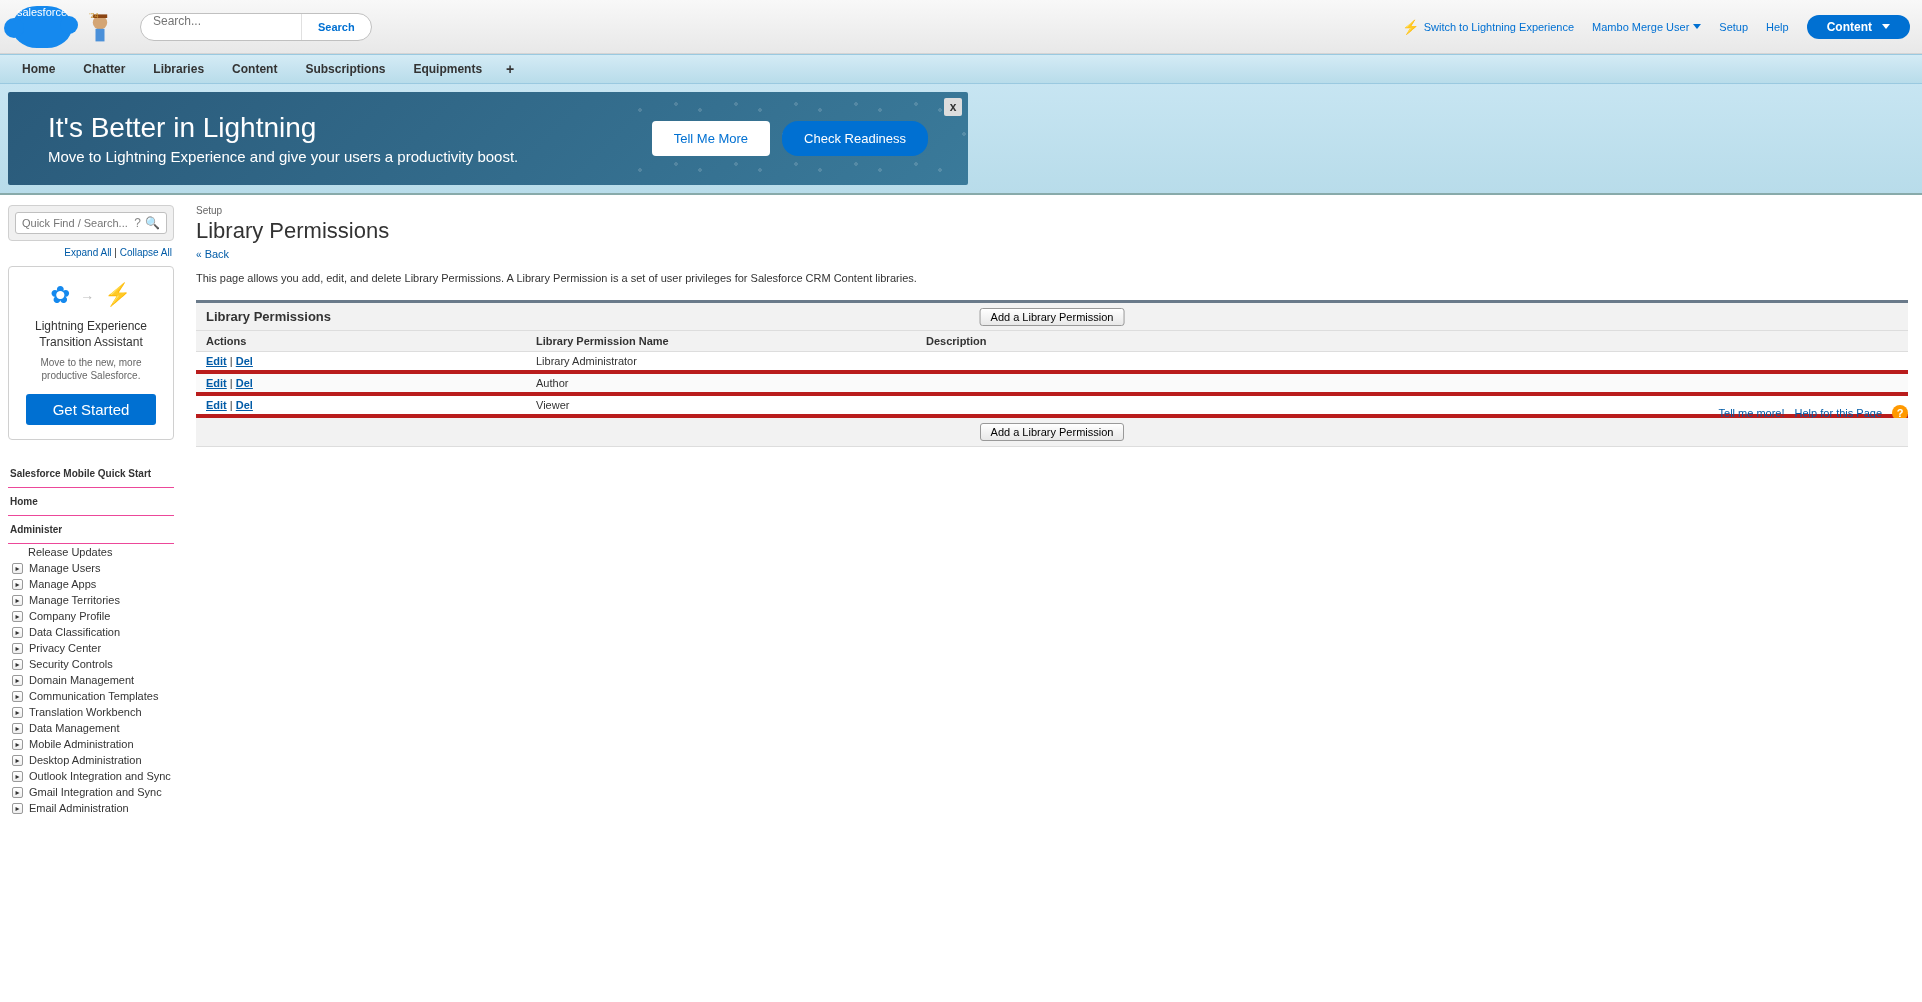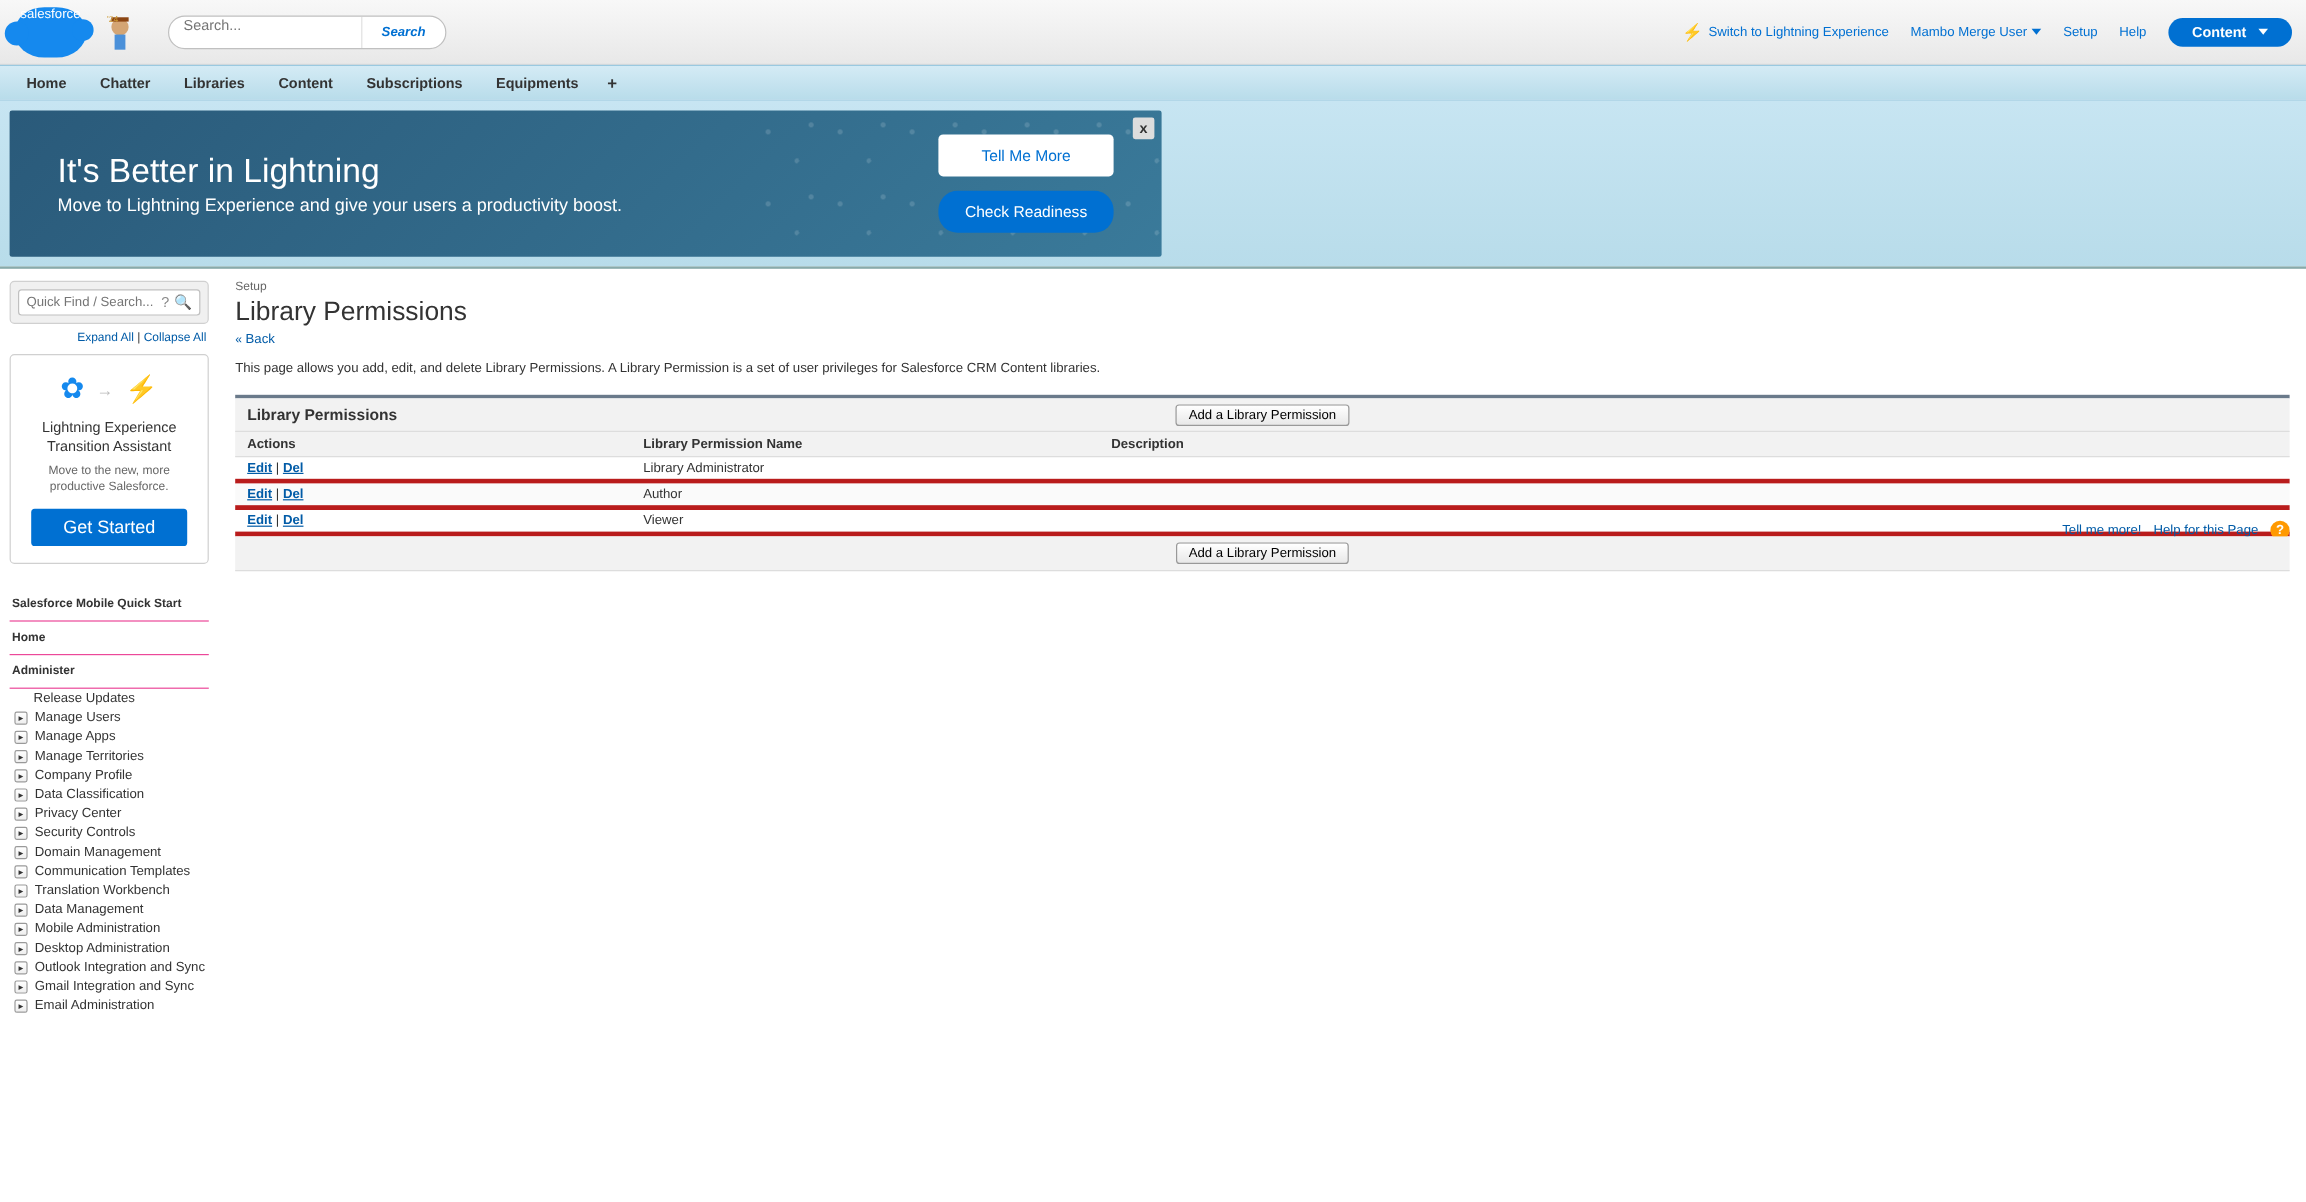--- a/index.html
+++ b/index.html
@@ -8,41 +8,41 @@
 
 .header-top { background: linear-gradient(to bottom, #f8f8f8, #e8e8e8); height: 54px; display: flex; align-items: center; padding: 0 12px; border-bottom: 1px solid #d4d4d4; }
 .logo-cloud { width: 60px; height: 42px; background: #1589ee; border-radius: 50% / 60%; position: relative; display: flex; align-items: flex-start; justify-content: center; color: white; font-weight: normal; font-size: 11px; margin-right: 8px; }
 .logo-cloud::before { content: ''; position: absolute; left: -8px; top: 12px; width: 20px; height: 20px; background: #1589ee; border-radius: 50%; }
 .logo-cloud::after { content: ''; position: absolute; right: -6px; top: 10px; width: 18px; height: 18px; background: #1589ee; border-radius: 50%; }
 .logo-cloud span { position: relative; z-index: 1; }
 .mascot { width: 40px; height: 40px; margin-right: 20px; display: flex; align-items: center; justify-content: center; }
 .mascot svg { width: 36px; height: 36px; }
 .search-wrap { display: flex; align-items: flex-start; background: #fff; border: 1px solid #c0c0c0; border-radius: 16px; height: 28px; overflow: hidden; }
 .search-input { border: none; outline: none; padding: 0 12px; width: 160px; font-size: 12px; background: transparent; }
-.search-btn { border: none; background: transparent; color: #0070d2; font-weight: bold; padding: 0 16px; height: 100%; border-left: 1px solid #e0e0e0; cursor: pointer; font-size: 11px; font-style: italic; }
+.search-btn { border: none; background: transparent; color: #0070d2; font-weight: bold; padding: 0 16px; height: 100%; border-left: 1px solid #e0e0e0; cursor: pointer; font-size: 11px; }
 .header-right { margin-left: auto; display: flex; align-items: center; gap: 18px; font-size: 11px; }
 .header-link { color: #0070d2; text-decoration: none; cursor: pointer; display: flex; align-items: center; gap: 4px; }
 .user-menu { color: #0070d2; cursor: pointer; display: flex; align-items: center; gap: 4px; }
 .content-btn { background: #0070d2; color: white; border-radius: 14px; padding: 5px 20px; display: flex; align-items: center; gap: 10px; cursor: pointer; font-size: 12px; font-weight: bold; }
 .caret-down { width: 0; height: 0; border-left: 4px solid transparent; border-right: 4px solid transparent; border-top: 5px solid currentColor; display: inline-block; }
 .lightning-bolt { color: #0070d2; font-size: 14px; }
 
 
 .nav-tabs { background: linear-gradient(to bottom, #d4ebf5, #b8dcea); border-top: 1px solid #9ac9e0; border-bottom: 1px solid #9ac9e0; display: flex; align-items: center; padding: 0 8px; height: 30px; }
 .nav-tab { padding: 0 14px; color: #333; font-size: 12px; font-weight: bold; cursor: pointer; height: 100%; display: flex; align-items: center; }
 .nav-add { padding: 0 10px; font-size: 14px; font-weight: bold; cursor: pointer; }
 
 
 .banner-wrap { background: linear-gradient(to bottom, #c7e5f2, #b8dcea); padding: 8px; border-bottom: 2px solid #8aa; }
 .banner { background: linear-gradient(135deg, #2a5a7a 0%, #3a7a9a 100%); position: relative; display: flex; align-items: center; padding: 20px 40px; color: white; max-width: 960px; border-radius: 2px; overflow: hidden; }
 .banner-icons { position: absolute; right: 0; top: 0; bottom: 0; width: 340px; opacity: 0.15; background-image: radial-gradient(circle at 20% 30%, white 2px, transparent 2px), radial-gradient(circle at 60% 70%, white 2px, transparent 2px), radial-gradient(circle at 80% 20%, white 2px, transparent 2px); background-size: 60px 60px; }
 .banner-close { position: absolute; top: 6px; right: 6px; width: 18px; height: 18px; background: #ddd; color: #333; border-radius: 2px; display: flex; align-items: center; justify-content: center; cursor: pointer; font-size: 12px; font-weight: bold; }
 .banner-title { font-size: 28px; font-weight: 300; margin-bottom: 4px; }
 .banner-sub { font-size: 15px; font-weight: 300; }
-.banner-btns { margin-left: auto; display: flex; gap: 12px; z-index: 1; flex-direction: column; }
+.banner-btns { margin-left: auto; display: flex; gap: 12px; z-index: 1; }
 .btn-white { background: white; color: #0070d2; border: none; padding: 10px 22px; border-radius: 4px; font-size: 13px; cursor: pointer; }
 .btn-blue { background: #0070d2; color: white; border: none; padding: 10px 22px; border-radius: 16px; font-size: 13px; cursor: pointer; }
 
 
 .layout { display: flex; }
 .sidebar { width: 182px; padding: 10px 8px; flex-shrink: 0; }
 .main { flex: 1; padding: 10px 14px; }
 
 
 .side-search-box { background: #f0f0f0; border: 1px solid #d0d0d0; border-radius: 4px; padding: 6px; margin-bottom: 6px; }

